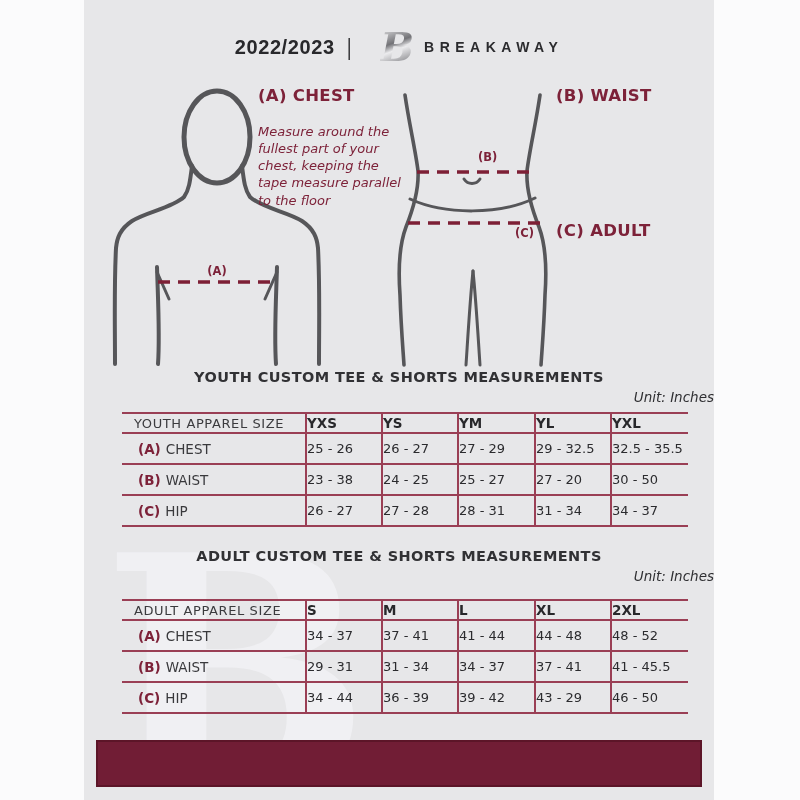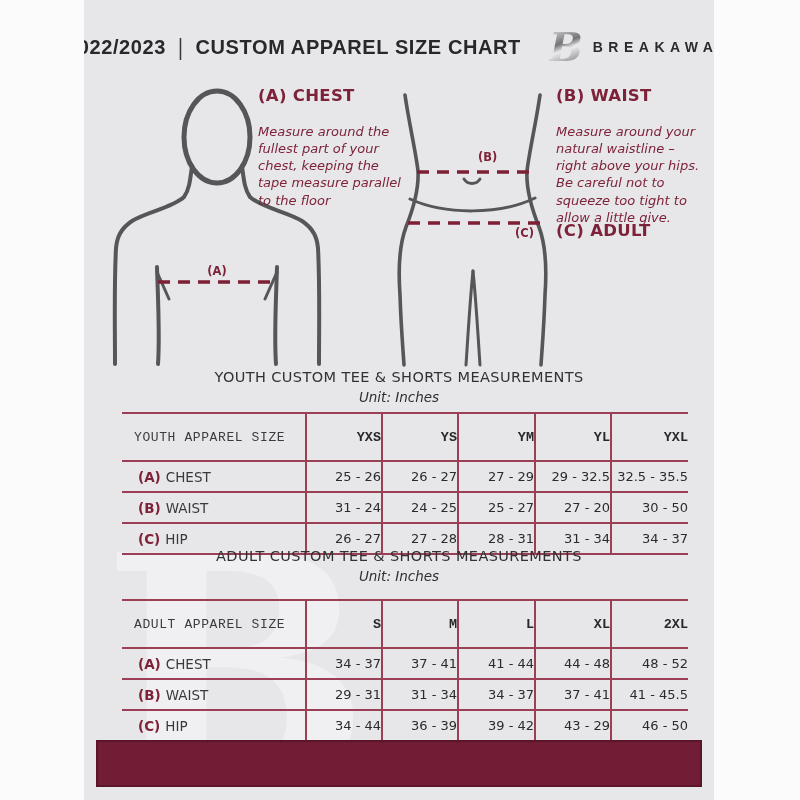--- a/index.html
+++ b/index.html
@@ -45,35 +45,35 @@
   .instr-p{
     margin-top:18px;font-style:italic;font-size:13px;line-height:1.32;
     color:#7d2239;white-space:pre-line;
   }
   .diagram-label{
     position:absolute;font-weight:bold;font-size:11.5px;color:#7d2239;
   }
   
   .tbl-title{
     position:absolute;left:0;width:630px;text-align:center;
-    font-weight:400;font-size:14.5px;letter-spacing:.4px;color:#313134;
+    font-weight:700;font-size:14.5px;letter-spacing:.4px;color:#313134;
   }
   .tbl-unit{
-    position:absolute;left:0;width:630px;text-align:center;
+    position:absolute;left:0;width:630px;text-align:right;
     font-style:italic;font-size:13.5px;color:#2f2f32;
   }
   table.size-table{
     position:absolute;left:38px;border-collapse:collapse;table-layout:fixed;
     width:566px;border-bottom:2px solid #9a3f55;
   }
   .size-table tr{height:31px;}
-  .size-table tr.head{height:48px;font-family:Liberation Mono, monospace;}
+  .size-table tr.head{height:20px;}
   .size-table th,.size-table td{
     border-top:2px solid #9a3f55;padding:0;vertical-align:middle;
-    font-size:13px;color:#2b2b2e;text-align:right;
+    font-size:13px;color:#2b2b2e;text-align:left;
   }
   .size-table th+th,.size-table td+td{border-left:2px solid #9a3f55;}
   .size-table th.c0{
     text-align:left;padding-left:12px;font-weight:400;
     letter-spacing:.6px;font-size:13px;color:#3b3b3e;
   }
   .size-table th{font-weight:bold;font-size:13.5px;color:#28282b;}
   .size-table td.c0{text-align:left;padding-left:16px;font-size:13.5px;color:#39393c;}
   .size-table td.c0 .pfx{font-weight:bold;color:#7d2239;margin-right:5px;}
   
@@ -93,21 +93,20 @@
 <body>
 
 <div id="document">
 
   <div id="watermark">B</div>
 
   <div class="header-row z1">
     <div class="hdr-title">
       <span>2022/2023</span>
       <span class="hdr-sep">|</span>
-      <span>CUSTOM APPAREL SIZE CHART</span>
     </div>
     <div class="logo">
       <span class="logo-b">B</span>
       <span class="logo-text">BREAKAWAY</span>
     </div>
   </div>
 
   <svg class="z1" style="left:26px;top:86px;" width="225" height="278" viewBox="0 0 225 278" fill="none" stroke="#565659" stroke-width="4" stroke-linecap="round">
     <ellipse cx="107" cy="51" rx="33" ry="46" stroke-width="5"></ellipse>
     <path d="M 82 80 C 80 96 79 104 74 111 C 62 122 36 126 22 135 C 10 143 7 152 6 162 C 4 200 5 240 5 278"></path>
@@ -136,26 +135,20 @@
   <div class="instr z1" style="left:174px;top:86px;width:205px;">
     <div class="instr-h">(A) CHEST</div>
     <div class="instr-p">Measure around the
 fullest part of your
 chest, keeping the
 tape measure parallel
 to the floor</div>
   </div>
   <div class="instr z1" style="left:472px;top:86px;width:150px;">
     <div class="instr-h">(B) WAIST</div>
-    <div class="instr-p">Measure around your
-natural waistline –
-right above your hips.
-Be careful not to
-squeeze too tight to
-allow a little give.</div>
   </div>
   <div class="instr z1" style="left:472px;top:221px;width:152px;">
     <div class="instr-h">(C) ADULT</div>
   </div>
 
   <div class="tbl-title z1" style="top:369px;">YOUTH CUSTOM TEE &amp; SHORTS MEASUREMENTS</div>
   <div class="tbl-unit z1" style="top:389px;">Unit: Inches</div>
   <table class="size-table z1" style="top:412px;">
     <colgroup>
         <col style="width:184px">
@@ -177,21 +170,21 @@
     <tr>
       <td class="c0"><span class="pfx">(A)</span><span>CHEST</span></td>
       <td>25 - 26</td>
       <td>26 - 27</td>
       <td>27 - 29</td>
       <td>29 - 32.5</td>
       <td>32.5 - 35.5</td>
     </tr>
     <tr>
       <td class="c0"><span class="pfx">(B)</span><span>WAIST</span></td>
-      <td>31 - 24</td>
+      <td>23 - 38</td>
       <td>24 - 25</td>
       <td>25 - 27</td>
       <td>27 - 20</td>
       <td>30 - 50</td>
     </tr>
     <tr>
       <td class="c0"><span class="pfx">(C)</span><span>HIP</span></td>
       <td>26 - 27</td>
       <td>27 - 28</td>
       <td>28 - 31</td>

